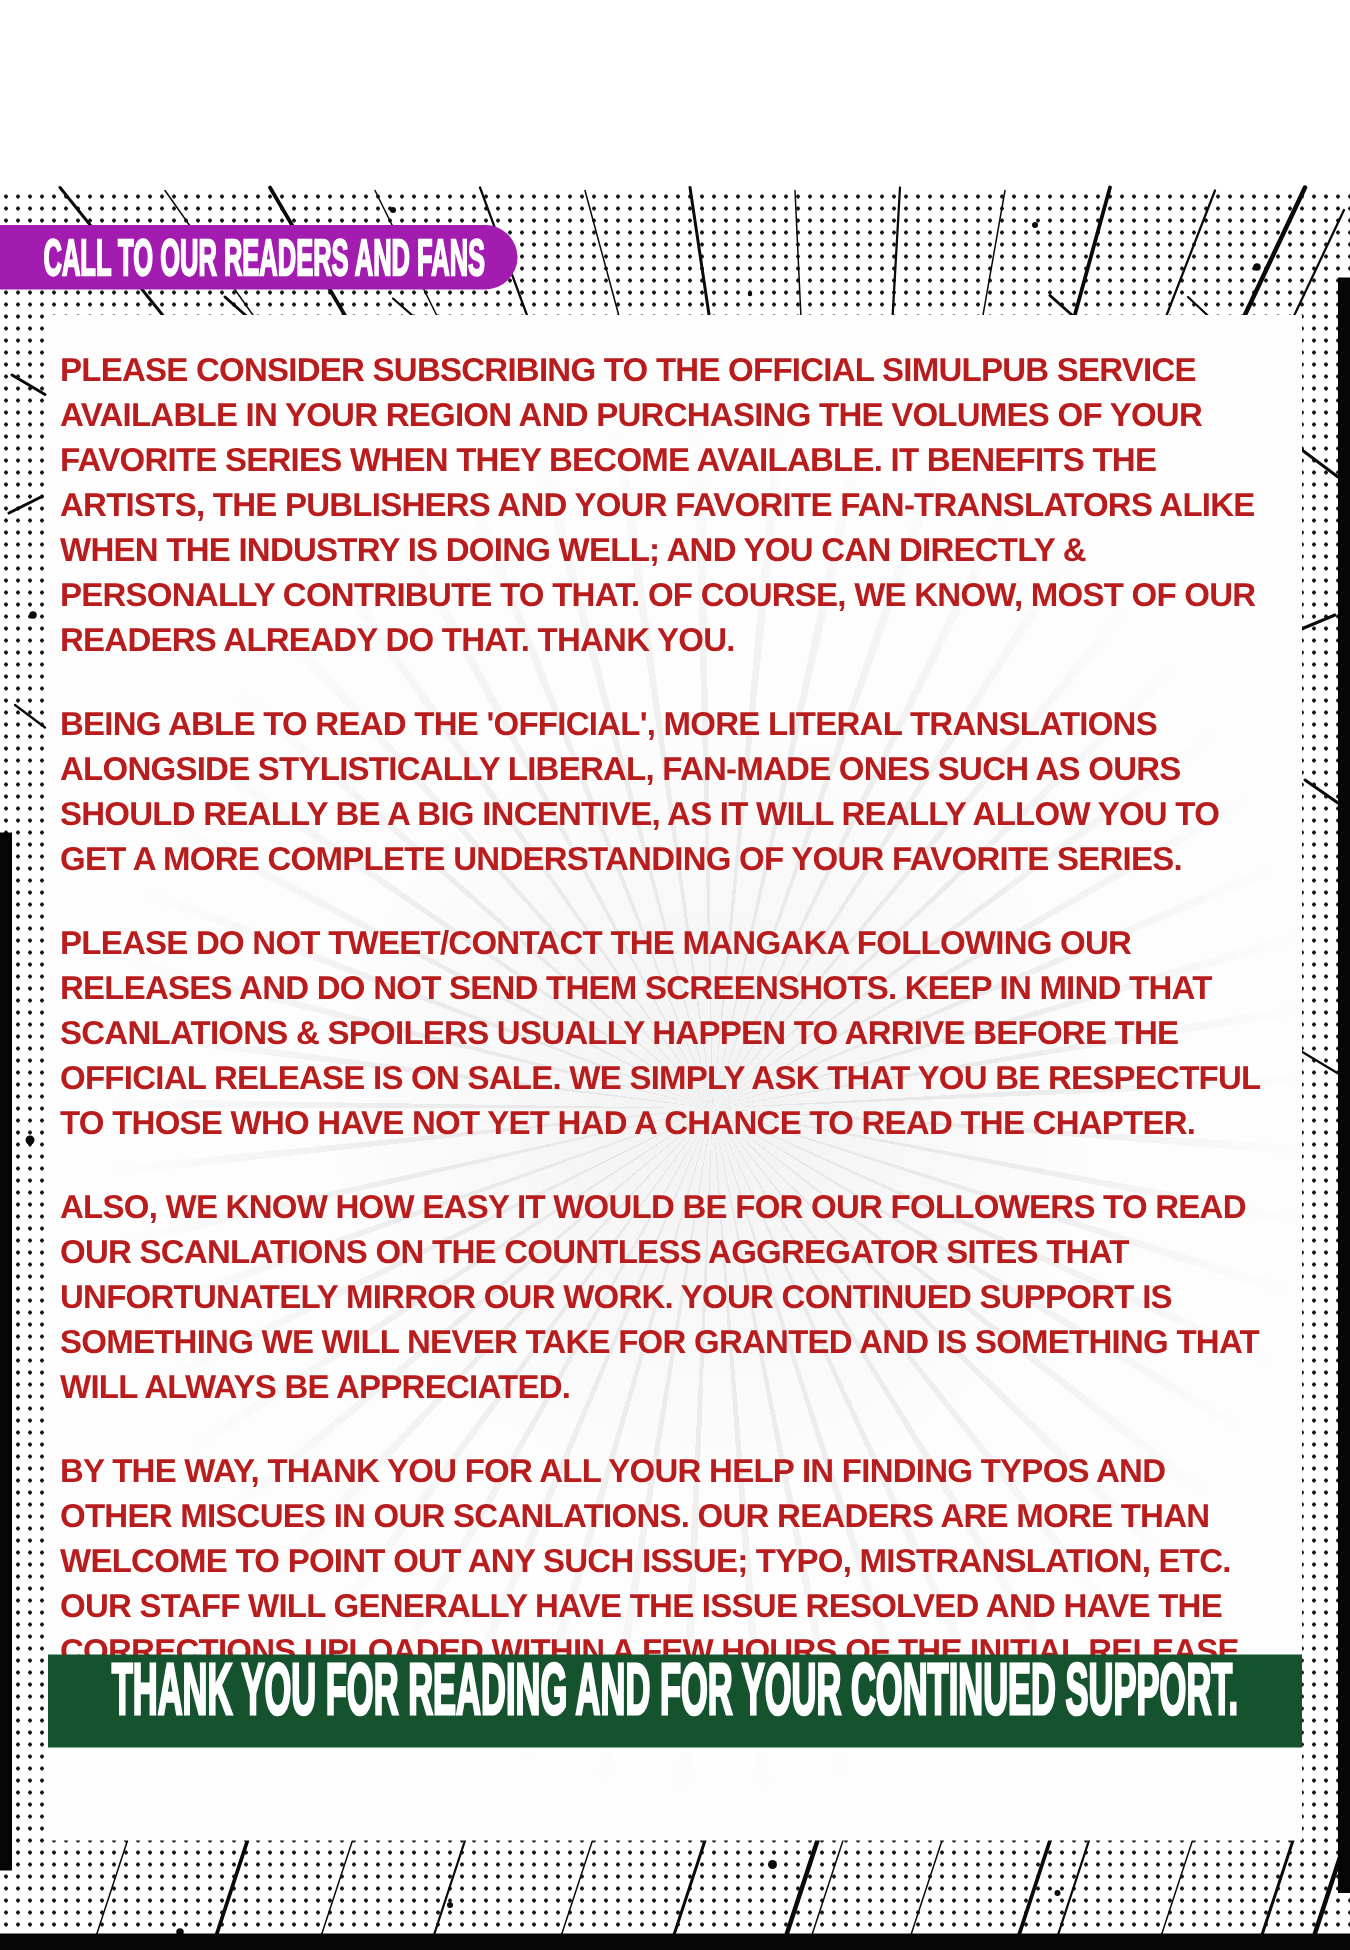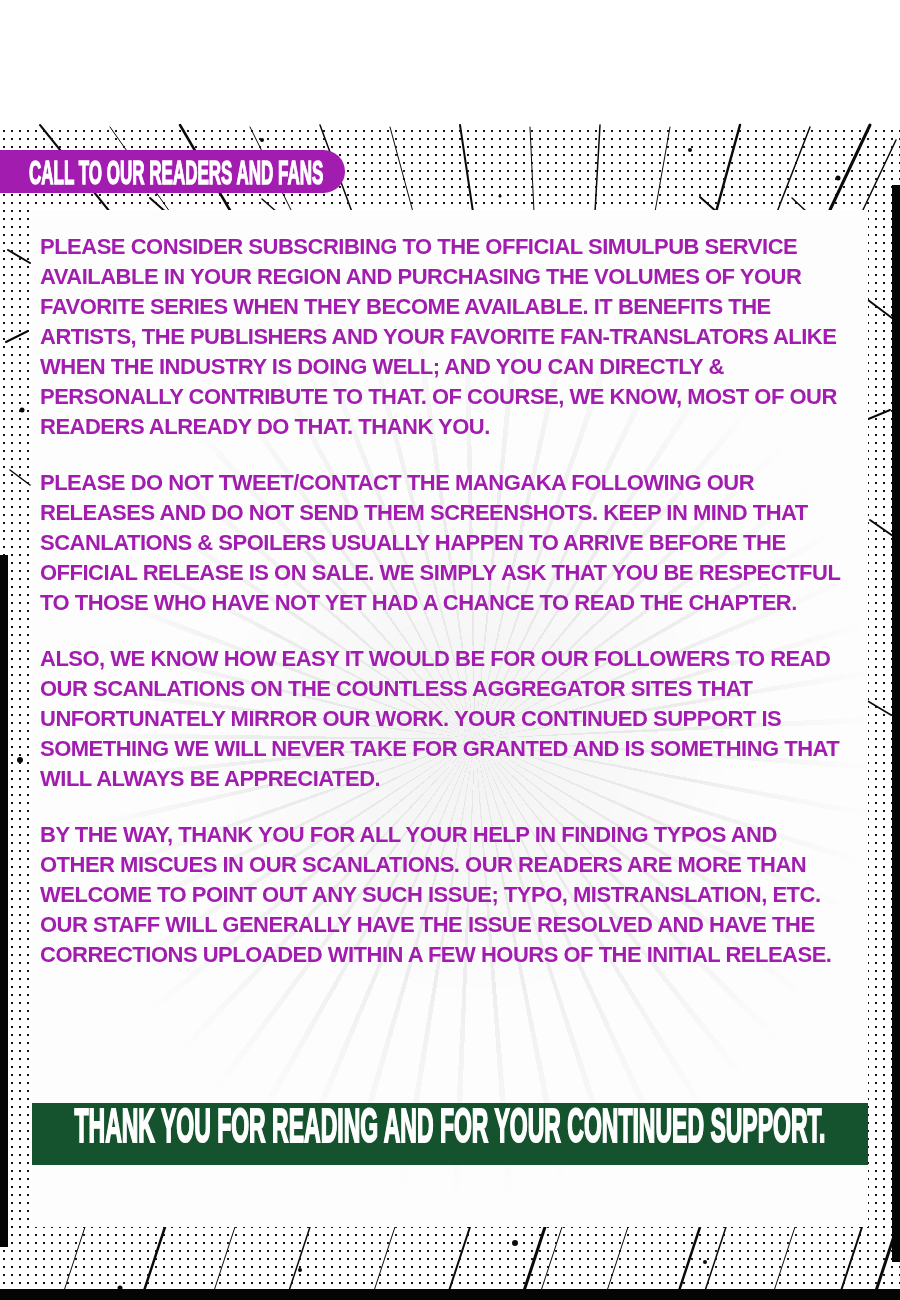--- a/index.html
+++ b/index.html
@@ -95,21 +95,21 @@
     mask-image: radial-gradient(ellipse 62% 58% at 53% 52%, #000 0%, #000 42%, transparent 78%);
     pointer-events: none;
   }
   .paragraphs {
     position: relative;
     padding: 22px 28px 0 8px;
     width: 800px;
   }
   .paragraphs p {
     margin: 0 0 26px 0;
-    color: #a21caf;
+    color: #b91c1c;
     font-size: 22px;
     font-weight: 700;
     line-height: 30px;
     letter-spacing: -0.5px;
     white-space: pre-line;
   }
 
   
   .thanks-bar {
     position: absolute;
@@ -235,20 +235,22 @@
 
 
   <div class="ribbon">
     <span class="ribbon-label">CALL TO OUR READERS AND FANS</span>
   </div>
 
   <main class="panel">
     <div class="burst"></div>
     <div class="paragraphs">
       <p>PLEASE CONSIDER SUBSCRIBING TO THE OFFICIAL SIMULPUB SERVICE AVAILABLE IN YOUR REGION AND PURCHASING THE VOLUMES OF YOUR FAVORITE SERIES WHEN THEY BECOME AVAILABLE. IT BENEFITS THE ARTISTS, THE PUBLISHERS AND YOUR FAVORITE FAN-TRANSLATORS ALIKE WHEN THE INDUSTRY IS DOING WELL; AND YOU CAN DIRECTLY &amp; PERSONALLY CONTRIBUTE TO THAT. OF COURSE, WE KNOW, MOST OF OUR READERS ALREADY DO THAT. THANK YOU.</p>
+      <p>BEING ABLE TO READ THE 'OFFICIAL', MORE LITERAL TRANSLATIONS
+ALONGSIDE STYLISTICALLY LIBERAL, FAN-MADE ONES SUCH AS OURS SHOULD REALLY BE A BIG INCENTIVE, AS IT WILL REALLY ALLOW YOU TO GET A MORE COMPLETE UNDERSTANDING OF YOUR FAVORITE SERIES.</p>
       <p>PLEASE DO NOT TWEET/CONTACT THE MANGAKA FOLLOWING OUR RELEASES AND DO NOT SEND THEM SCREENSHOTS. KEEP IN MIND THAT SCANLATIONS &amp; SPOILERS USUALLY HAPPEN TO ARRIVE BEFORE THE OFFICIAL RELEASE IS ON SALE. WE SIMPLY ASK THAT YOU BE RESPECTFUL TO THOSE WHO HAVE NOT YET HAD A CHANCE TO READ THE CHAPTER.</p>
       <p>ALSO, WE KNOW HOW EASY IT WOULD BE FOR OUR FOLLOWERS TO READ OUR SCANLATIONS ON THE COUNTLESS AGGREGATOR SITES THAT UNFORTUNATELY MIRROR OUR WORK. YOUR CONTINUED SUPPORT IS SOMETHING WE WILL NEVER TAKE FOR GRANTED AND IS SOMETHING THAT WILL ALWAYS BE APPRECIATED.</p>
       <p>BY THE WAY, THANK YOU FOR ALL YOUR HELP IN FINDING TYPOS AND OTHER MISCUES IN OUR SCANLATIONS. OUR READERS ARE MORE THAN WELCOME TO POINT OUT ANY SUCH ISSUE; TYPO, MISTRANSLATION, ETC. OUR STAFF WILL GENERALLY HAVE THE ISSUE RESOLVED AND HAVE THE CORRECTIONS UPLOADED WITHIN A FEW HOURS OF THE INITIAL RELEASE.</p>
     </div>
   </main>
 
   <div class="thanks-bar">
     <span class="thanks-text">THANK YOU FOR READING AND FOR YOUR CONTINUED SUPPORT.</span>
   </div>
 

